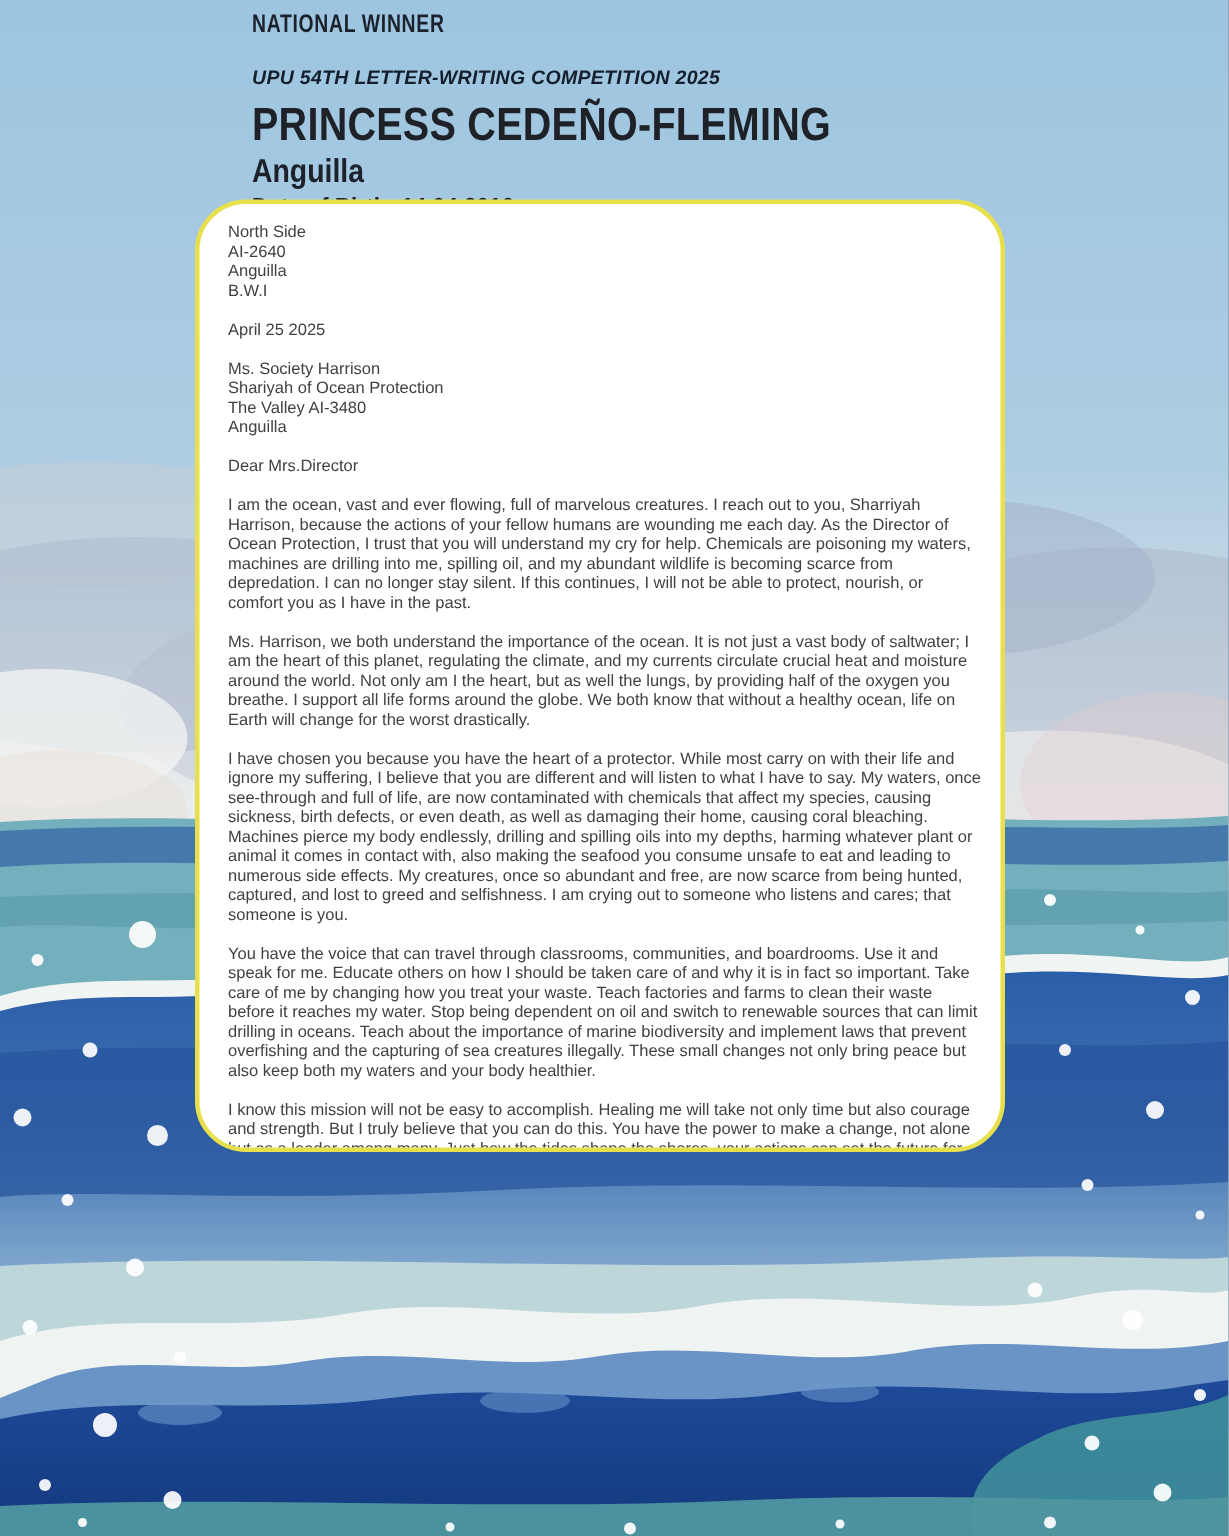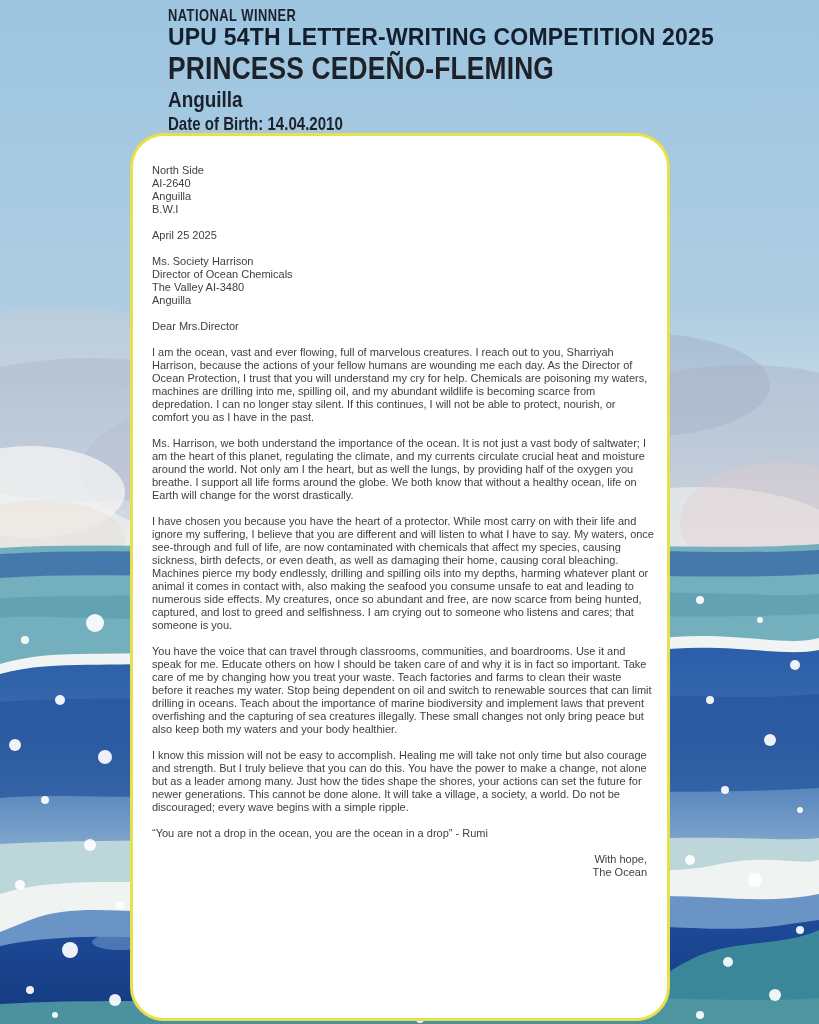--- a/index.html
+++ b/index.html
@@ -16,44 +16,44 @@
   .hdr{
     position:absolute;left:168px;top:6px;z-index:2;
     color:var(--header-text,#1b222c);
   }
   .hdr>div{transform-origin:left top;white-space:nowrap;}
   .h-award{
     font-size:17px;font-weight:700;letter-spacing:.6px;
     transform:scaleX(.76);line-height:19px;
   }
   .h-comp{
-    font-size:23px;font-weight:800;letter-spacing:.2px;
-    line-height:23px;margin-top:1px;color:#141f2d;
+    font-size:13px;font-weight:800;letter-spacing:.2px;
+    line-height:23px;margin-top:15px;color:#141f2d;font-style:italic;
   }
   .h-name{
     font-size:31px;font-weight:800;letter-spacing:.2px;
     transform:scaleX(.85);line-height:35px;margin-top:2px;color:#1e2228;
   }
   .h-country{
     font-size:22px;font-weight:700;
     transform:scaleX(.86);line-height:25px;margin-top:1px;
   }
   .h-dob{
     font-size:17.5px;font-weight:600;
     transform:scaleX(.86);line-height:21px;margin-top:2px;
   }
 
   
   .card{
     position:absolute;left:130px;top:133px;z-index:2;
-    width:540px;height:888px;box-sizing:border-box;
+    width:540px;height:635px;box-sizing:border-box;
     background:var(--card-bg,#ffffff);
     border:3px solid var(--card-border,#e8e04a);
     border-radius:34px;
-    padding:28px 12px 6px 19px;
+    padding:13px 12px 6px 19px;
     color:var(--body-text,#414141);
     font-size:11px;line-height:13px;
     overflow:hidden;
   }
   .card .blk{margin:0 0 13px 0;}
   .card p{margin:0 0 13px 0;}
   .closing{margin:6px 8px 0 0;text-align:right;}
 </style>
 </head>
 <body>
@@ -156,21 +156,21 @@
       <div>North Side</div>
       <div>AI-2640</div>
       <div>Anguilla</div>
       <div>B.W.I</div>
     </div>
 
     <div class="blk">April 25 2025</div>
 
     <div class="blk">
       <div>Ms. Society Harrison</div>
-      <div>Director of Ocean Chemicals</div>
+      <div>Shariyah of Ocean Protection</div>
       <div>The Valley AI-3480</div>
       <div>Anguilla</div>
     </div>
 
     <div class="blk">Dear Mrs.Director</div>
 
     <p>I am the ocean, vast and ever flowing, full of marvelous creatures. I reach out to you, Sharriyah Harrison, because the actions of your fellow humans are wounding me each day. As the Director of Ocean Protection, I trust that you will understand my cry for help. Chemicals are poisoning my waters, machines are drilling into me, spilling oil, and my abundant wildlife is becoming scarce from depredation. I can no longer stay silent. If this continues, I will not be able to protect, nourish, or comfort you as I have in the past.</p>
     <p>Ms. Harrison, we both understand the importance of the ocean. It is not just a vast body of saltwater; I am the heart of this planet, regulating the climate, and my currents circulate crucial heat and moisture around the world. Not only am I the heart, but as well the lungs, by providing half of the oxygen you breathe. I support all life forms around the globe. We both know that without a healthy ocean, life on Earth will change for the worst drastically.</p>
     <p>I have chosen you because you have the heart of a protector. While most carry on with their life and ignore my suffering, I believe that you are different and will listen to what I have to say. My waters, once see-through and full of life, are now contaminated with chemicals that affect my species, causing sickness, birth defects, or even death, as well as damaging their home, causing coral bleaching. Machines pierce my body endlessly, drilling and spilling oils into my depths, harming whatever plant or animal it comes in contact with, also making the seafood you consume unsafe to eat and leading to numerous side effects. My creatures, once so abundant and free, are now scarce from being hunted, captured, and lost to greed and selfishness. I am crying out to someone who listens and cares; that someone is you.</p>
     <p>You have the voice that can travel through classrooms, communities, and boardrooms. Use it and speak for me. Educate others on how I should be taken care of and why it is in fact so important. Take care of me by changing how you treat your waste. Teach factories and farms to clean their waste before it reaches my water. Stop being dependent on oil and switch to renewable sources that can limit drilling in oceans. Teach about the importance of marine biodiversity and implement laws that prevent overfishing and the capturing of sea creatures illegally. These small changes not only bring peace but also keep both my waters and your body healthier.</p>

